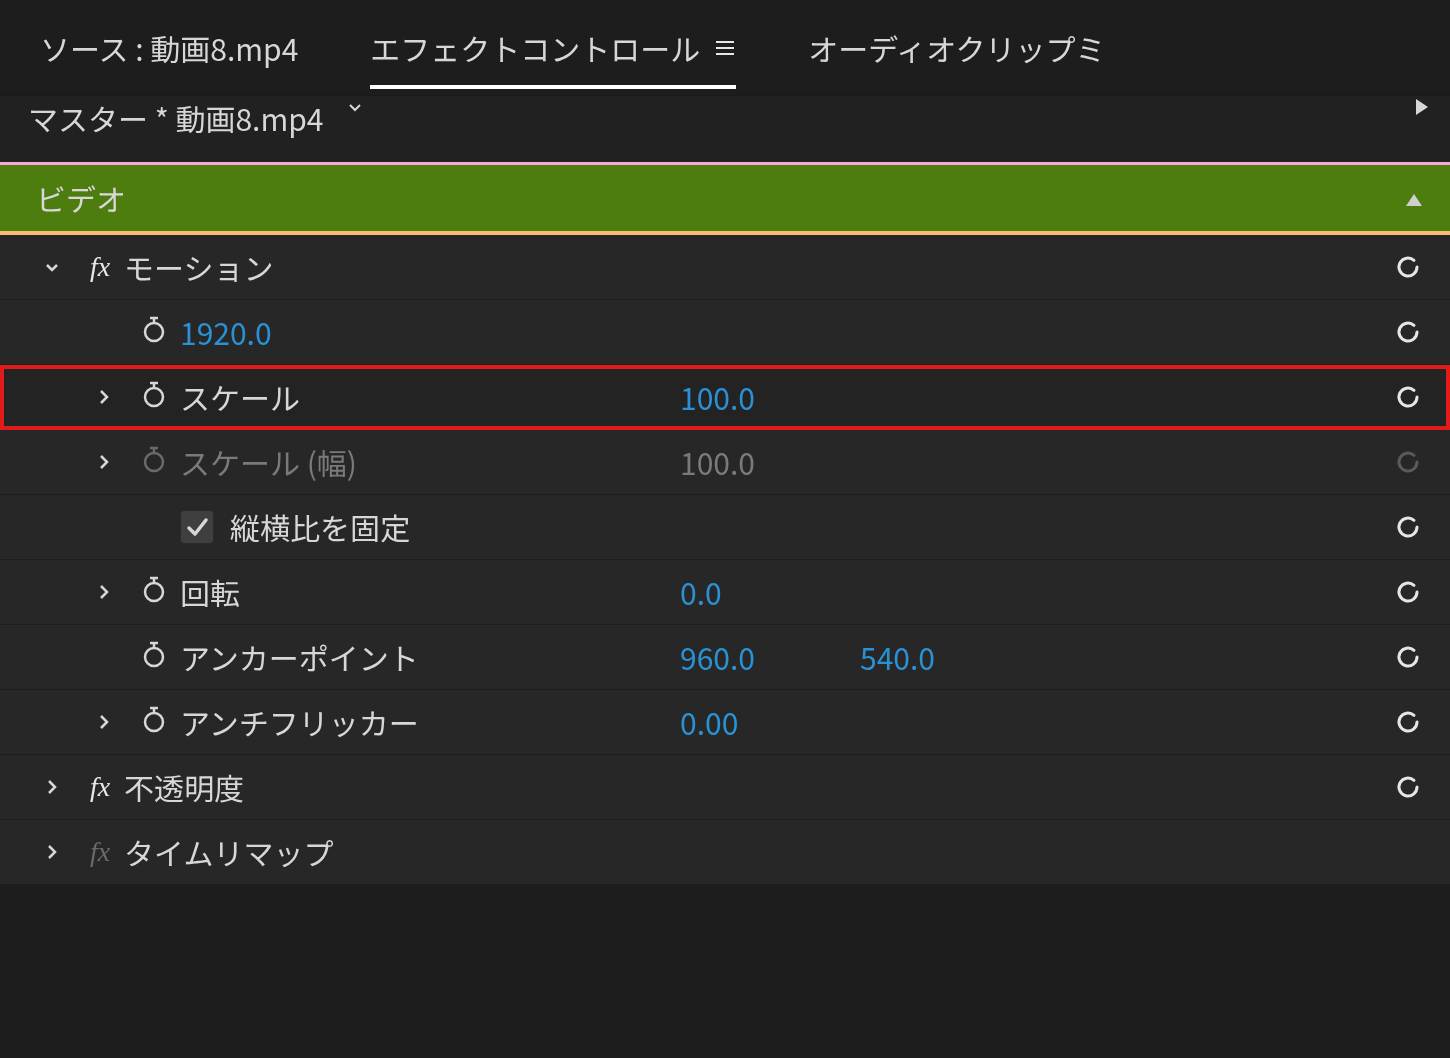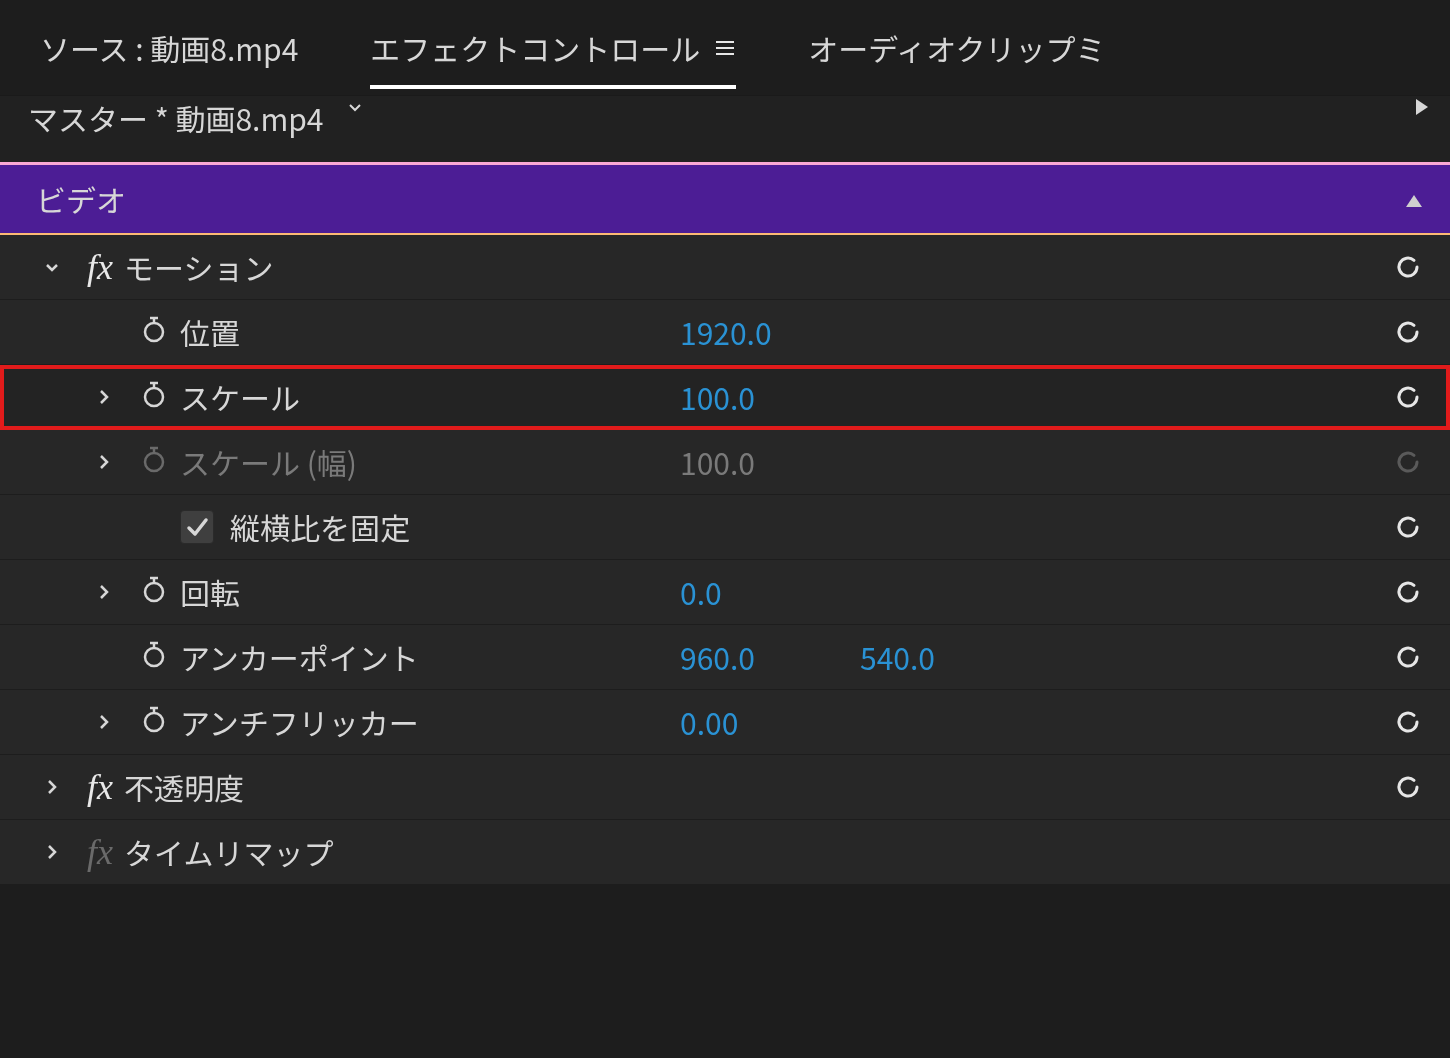--- a/index.html
+++ b/index.html
@@ -71,22 +71,22 @@
   .breadcrumb .spacer { flex: 1; }
   .breadcrumb .play-forward {
     color: #d7d7d7;
     font-size: 22px;
     line-height: 1;
   }
 
   
   .section-header {
     height: 70px;
-    background: #4c1d95;
-    border-bottom: 2px solid #fdba74;
+    background: #4d7c0f;
+    border-bottom: 4px solid #fdba74;
     display: flex;
     align-items: center;
     padding-left: 36px;
     padding-right: 26px;
   }
   .section-header .spacer { flex: 1; }
   .section-header .tri-up {
     font-size: 22px;
     color: #cfcfcf;
   }
@@ -118,21 +118,21 @@
   .chev-toggle {
     font-size: 22px;
     color: #d7d7d7;
     display: inline-block;
     line-height: 1;
   }
 
   .fx-badge {
     font-style: italic;
     font-family: "Times New Roman", serif;
-    font-size: 36px;
+    font-size: 28px;
   }
   .fx-on  { color: #e8e8e8; }
   .fx-dim { color: #6a6a6a; }
 
   .label-text { color: #d7d7d7; }
   .label-dim  { color: #7a7a7a; }
 
   .val-blue   { color: #2a92d4; cursor: ew-resize; }
   .val-gray   { color: #7a7a7a; }
 
@@ -242,23 +242,20 @@
     <span class="col-toggle"></span>
     <span class="col-stop">
         <span>
       <svg width="30" height="30" viewBox="0 0 30 30">
             <circle cx="15" cy="17" r="9" fill="none" stroke="#d7d7d7" stroke-width="2.5"></circle>
             <line x1="15" y1="3" x2="15" y2="7" stroke="#d7d7d7" stroke-width="2.5"></line>
             <line x1="11" y1="3" x2="19" y2="3" stroke="#d7d7d7" stroke-width="2.5"></line>
           </svg>
     </span>
       </span>
-    <span class="col-label">
-        <span class="label-text">位置</span>
-      </span>
     <span class="col-val1">
         <span class="val-blue">1920.0</span>
       </span>
     <span class="col-spacer"></span>
     <span class="col-reset">
         <span class="reset-icon active">
       <svg width="34" height="34" viewBox="0 0 34 34">
             <path d="M26 17a9 9 0 1 1-3-6.7" fill="none" stroke-width="3" stroke-linecap="round"></path>
             <polyline points="24,4 24,11 17,11" fill="none" stroke-width="3" stroke-linecap="round"></polyline>
           </svg>

